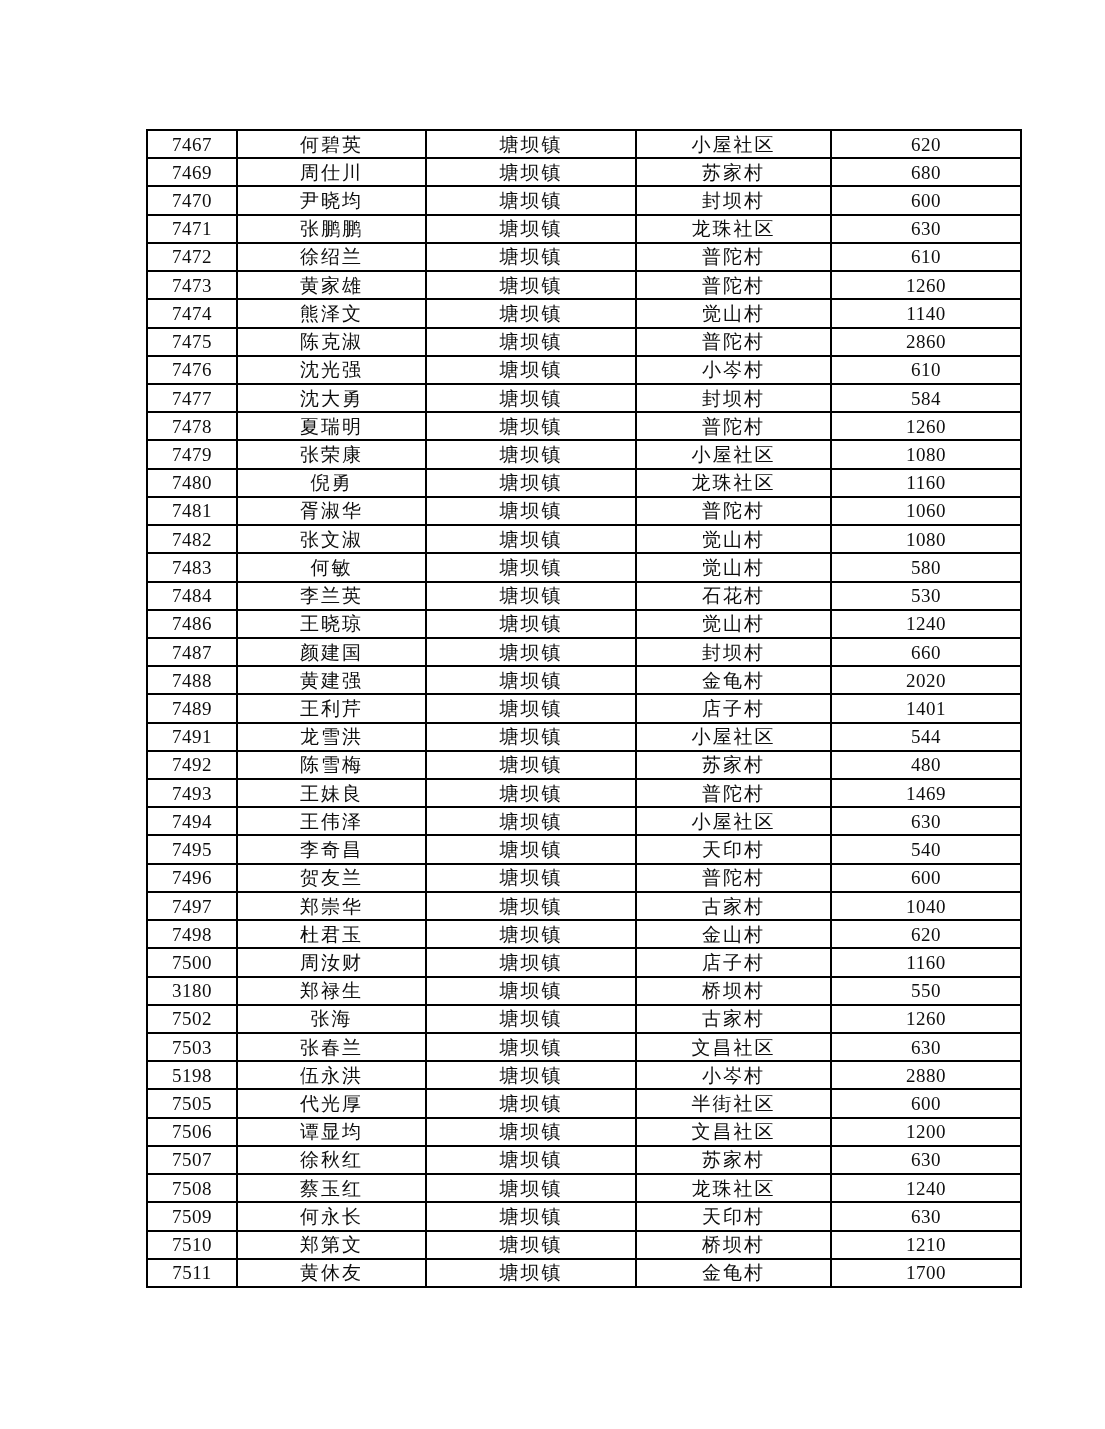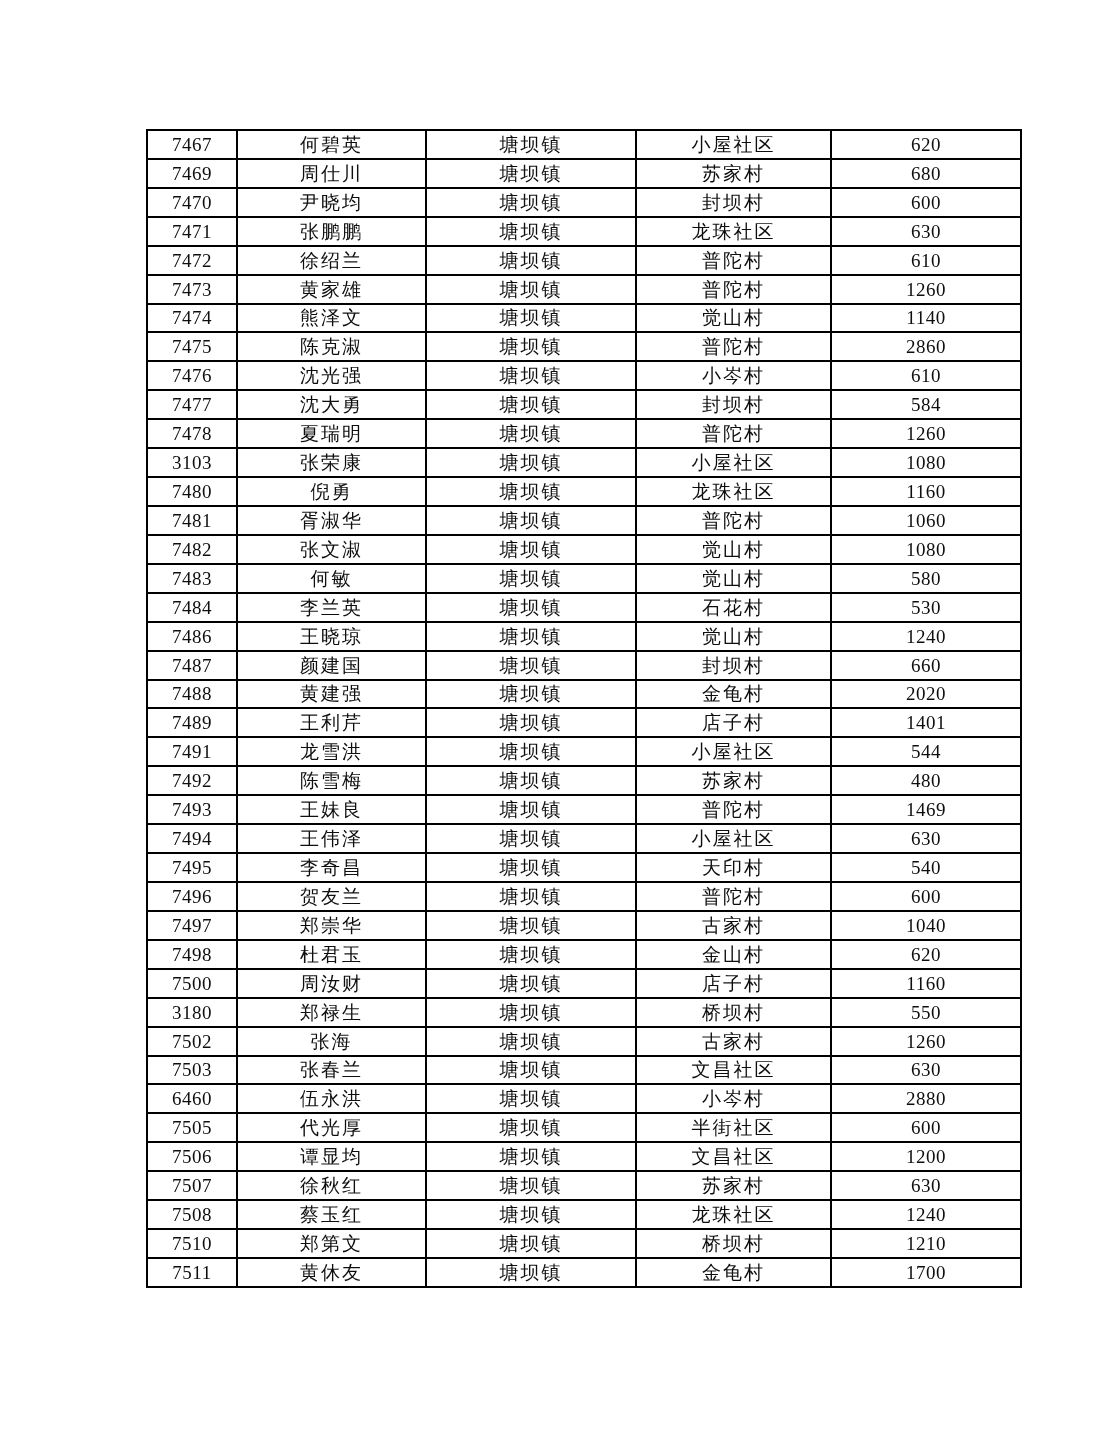--- a/index.html
+++ b/index.html
@@ -134,21 +134,21 @@
           <td class="cell-amount">584</td>
         </tr>
         <tr>
           <td class="cell-serial">7478</td>
           <td class="cell-name">夏瑞明</td>
           <td class="cell-town">塘坝镇</td>
           <td class="cell-village">普陀村</td>
           <td class="cell-amount">1260</td>
         </tr>
         <tr>
-          <td class="cell-serial">3103</td>
+          <td class="cell-serial">7479</td>
           <td class="cell-name">张荣康</td>
           <td class="cell-town">塘坝镇</td>
           <td class="cell-village">小屋社区</td>
           <td class="cell-amount">1080</td>
         </tr>
         <tr>
           <td class="cell-serial">7480</td>
           <td class="cell-name">倪勇</td>
           <td class="cell-town">塘坝镇</td>
           <td class="cell-village">龙珠社区</td>
@@ -288,21 +288,21 @@
           <td class="cell-amount">1260</td>
         </tr>
         <tr>
           <td class="cell-serial">7503</td>
           <td class="cell-name">张春兰</td>
           <td class="cell-town">塘坝镇</td>
           <td class="cell-village">文昌社区</td>
           <td class="cell-amount">630</td>
         </tr>
         <tr>
-          <td class="cell-serial">6460</td>
+          <td class="cell-serial">5198</td>
           <td class="cell-name">伍永洪</td>
           <td class="cell-town">塘坝镇</td>
           <td class="cell-village">小岑村</td>
           <td class="cell-amount">2880</td>
         </tr>
         <tr>
           <td class="cell-serial">7505</td>
           <td class="cell-name">代光厚</td>
           <td class="cell-town">塘坝镇</td>
           <td class="cell-village">半街社区</td>
@@ -321,20 +321,27 @@
           <td class="cell-town">塘坝镇</td>
           <td class="cell-village">苏家村</td>
           <td class="cell-amount">630</td>
         </tr>
         <tr>
           <td class="cell-serial">7508</td>
           <td class="cell-name">蔡玉红</td>
           <td class="cell-town">塘坝镇</td>
           <td class="cell-village">龙珠社区</td>
           <td class="cell-amount">1240</td>
+        </tr>
+        <tr>
+          <td class="cell-serial">7509</td>
+          <td class="cell-name">何永长</td>
+          <td class="cell-town">塘坝镇</td>
+          <td class="cell-village">天印村</td>
+          <td class="cell-amount">630</td>
         </tr>
         <tr>
           <td class="cell-serial">7510</td>
           <td class="cell-name">郑第文</td>
           <td class="cell-town">塘坝镇</td>
           <td class="cell-village">桥坝村</td>
           <td class="cell-amount">1210</td>
         </tr>
         <tr>
           <td class="cell-serial">7511</td>

